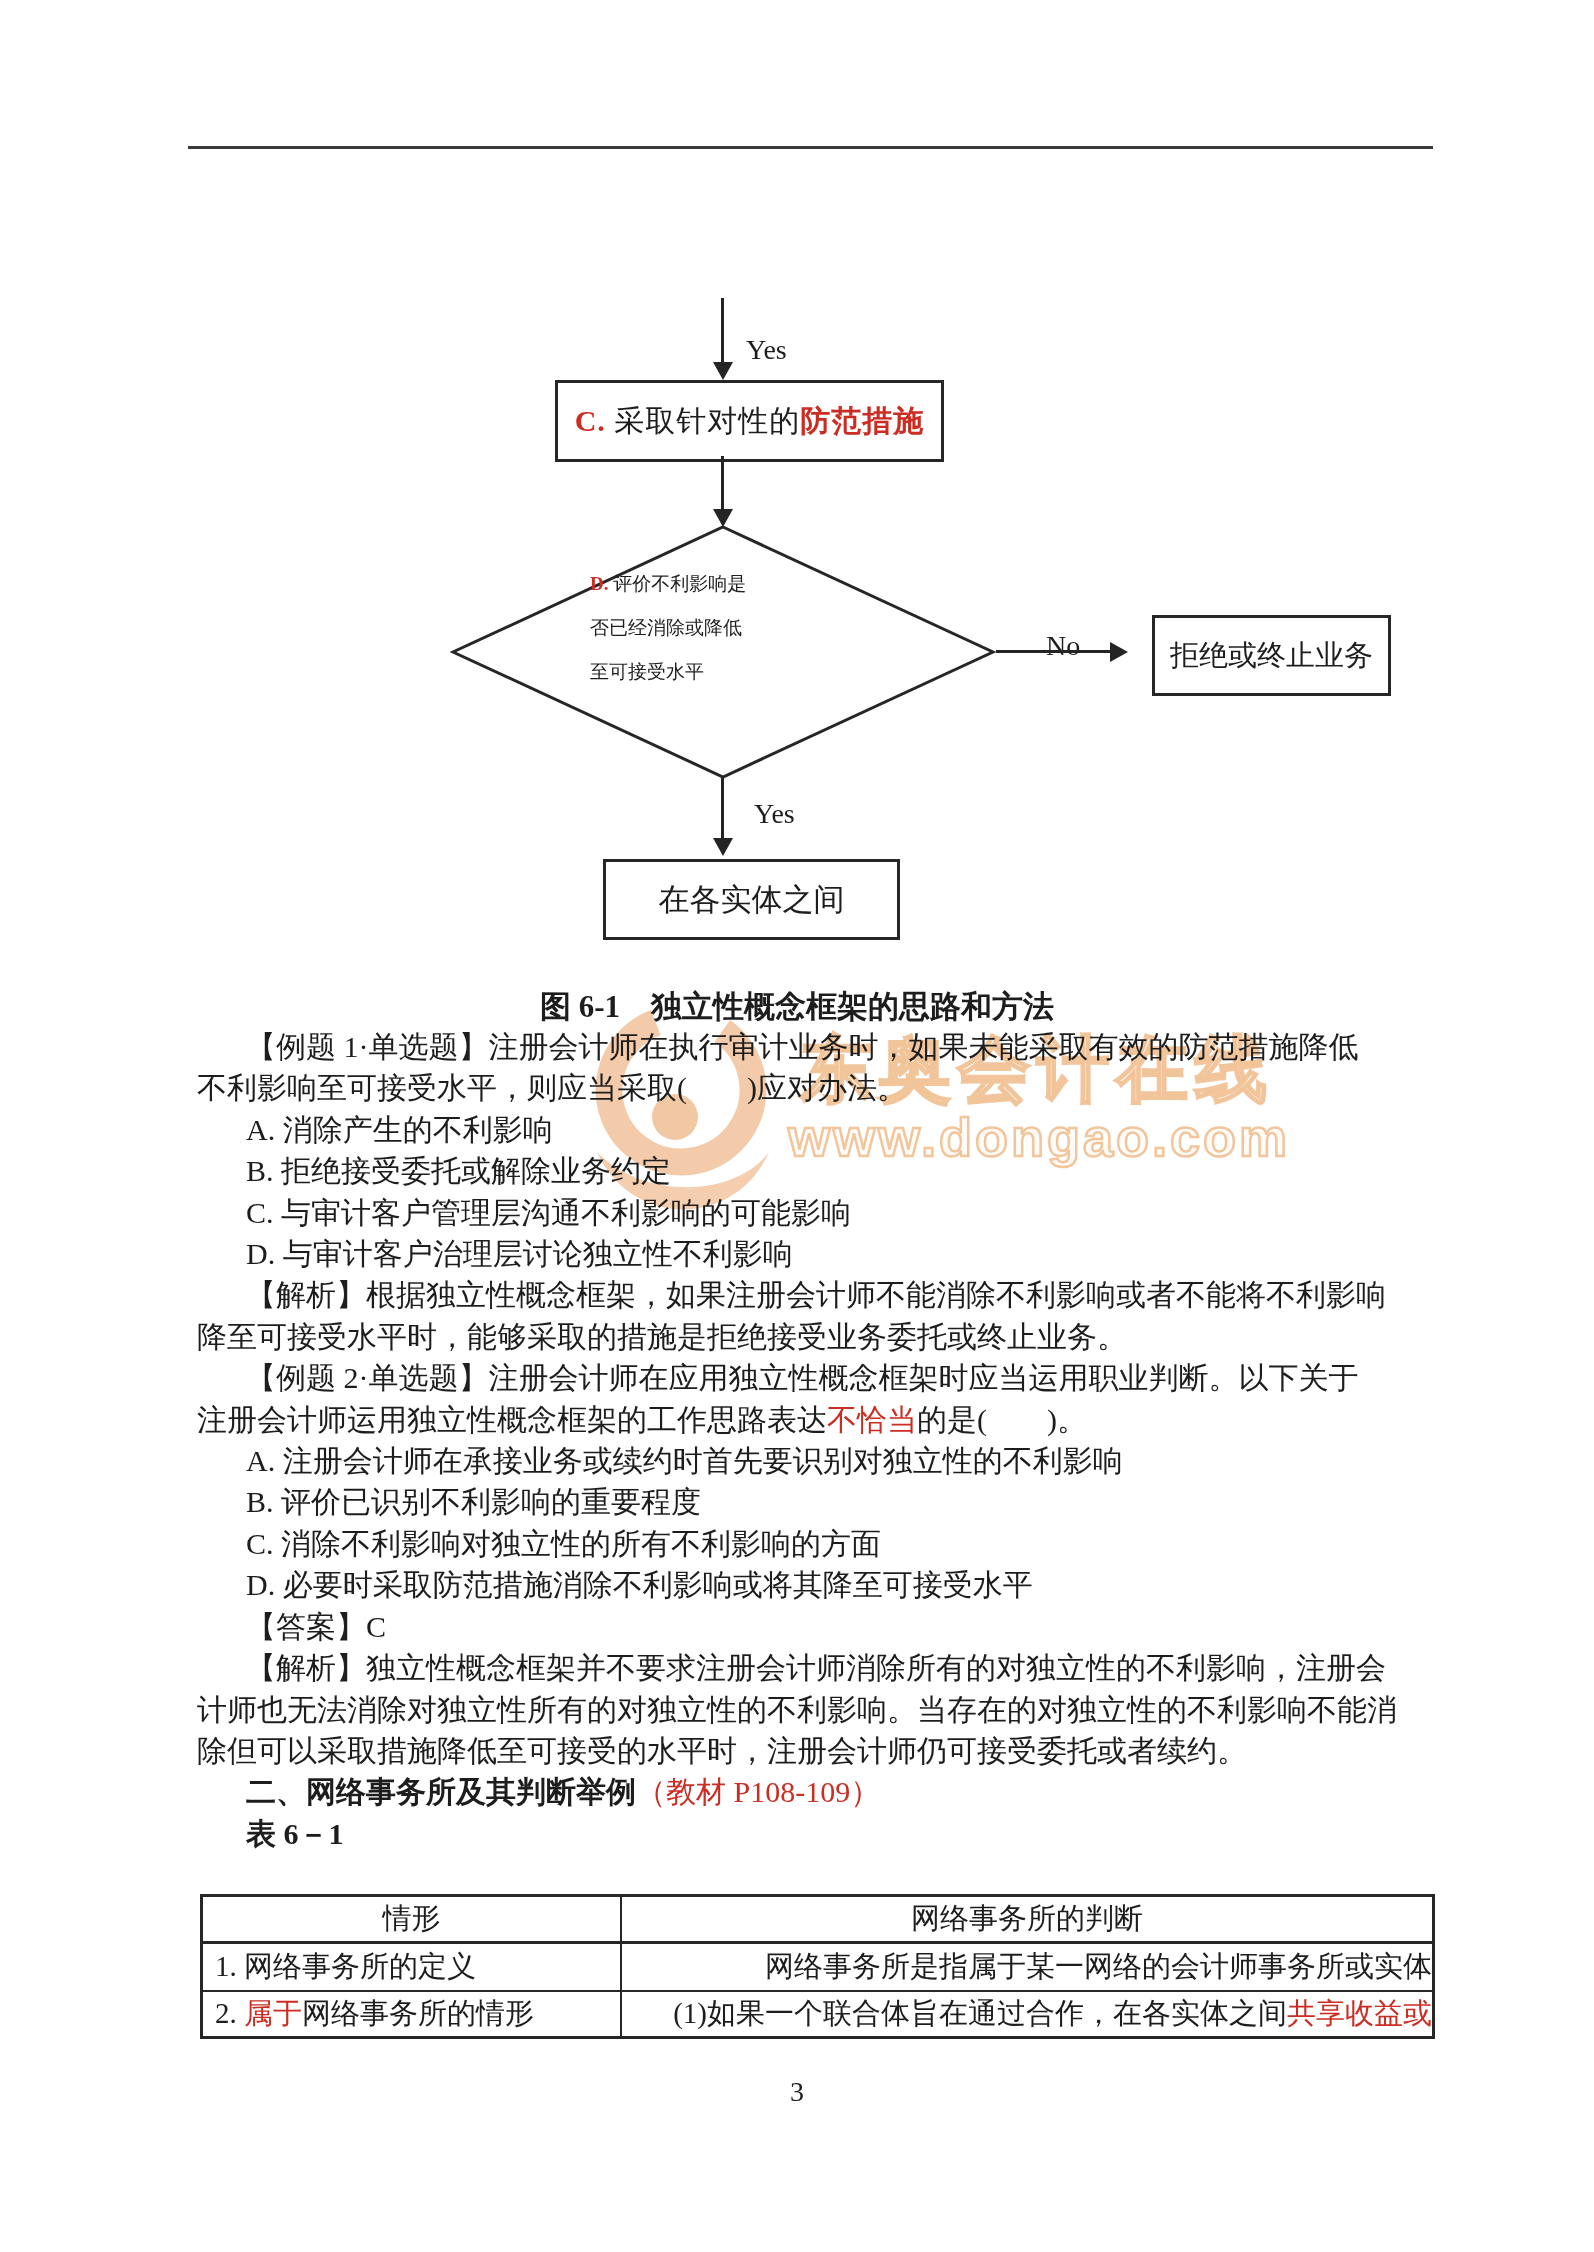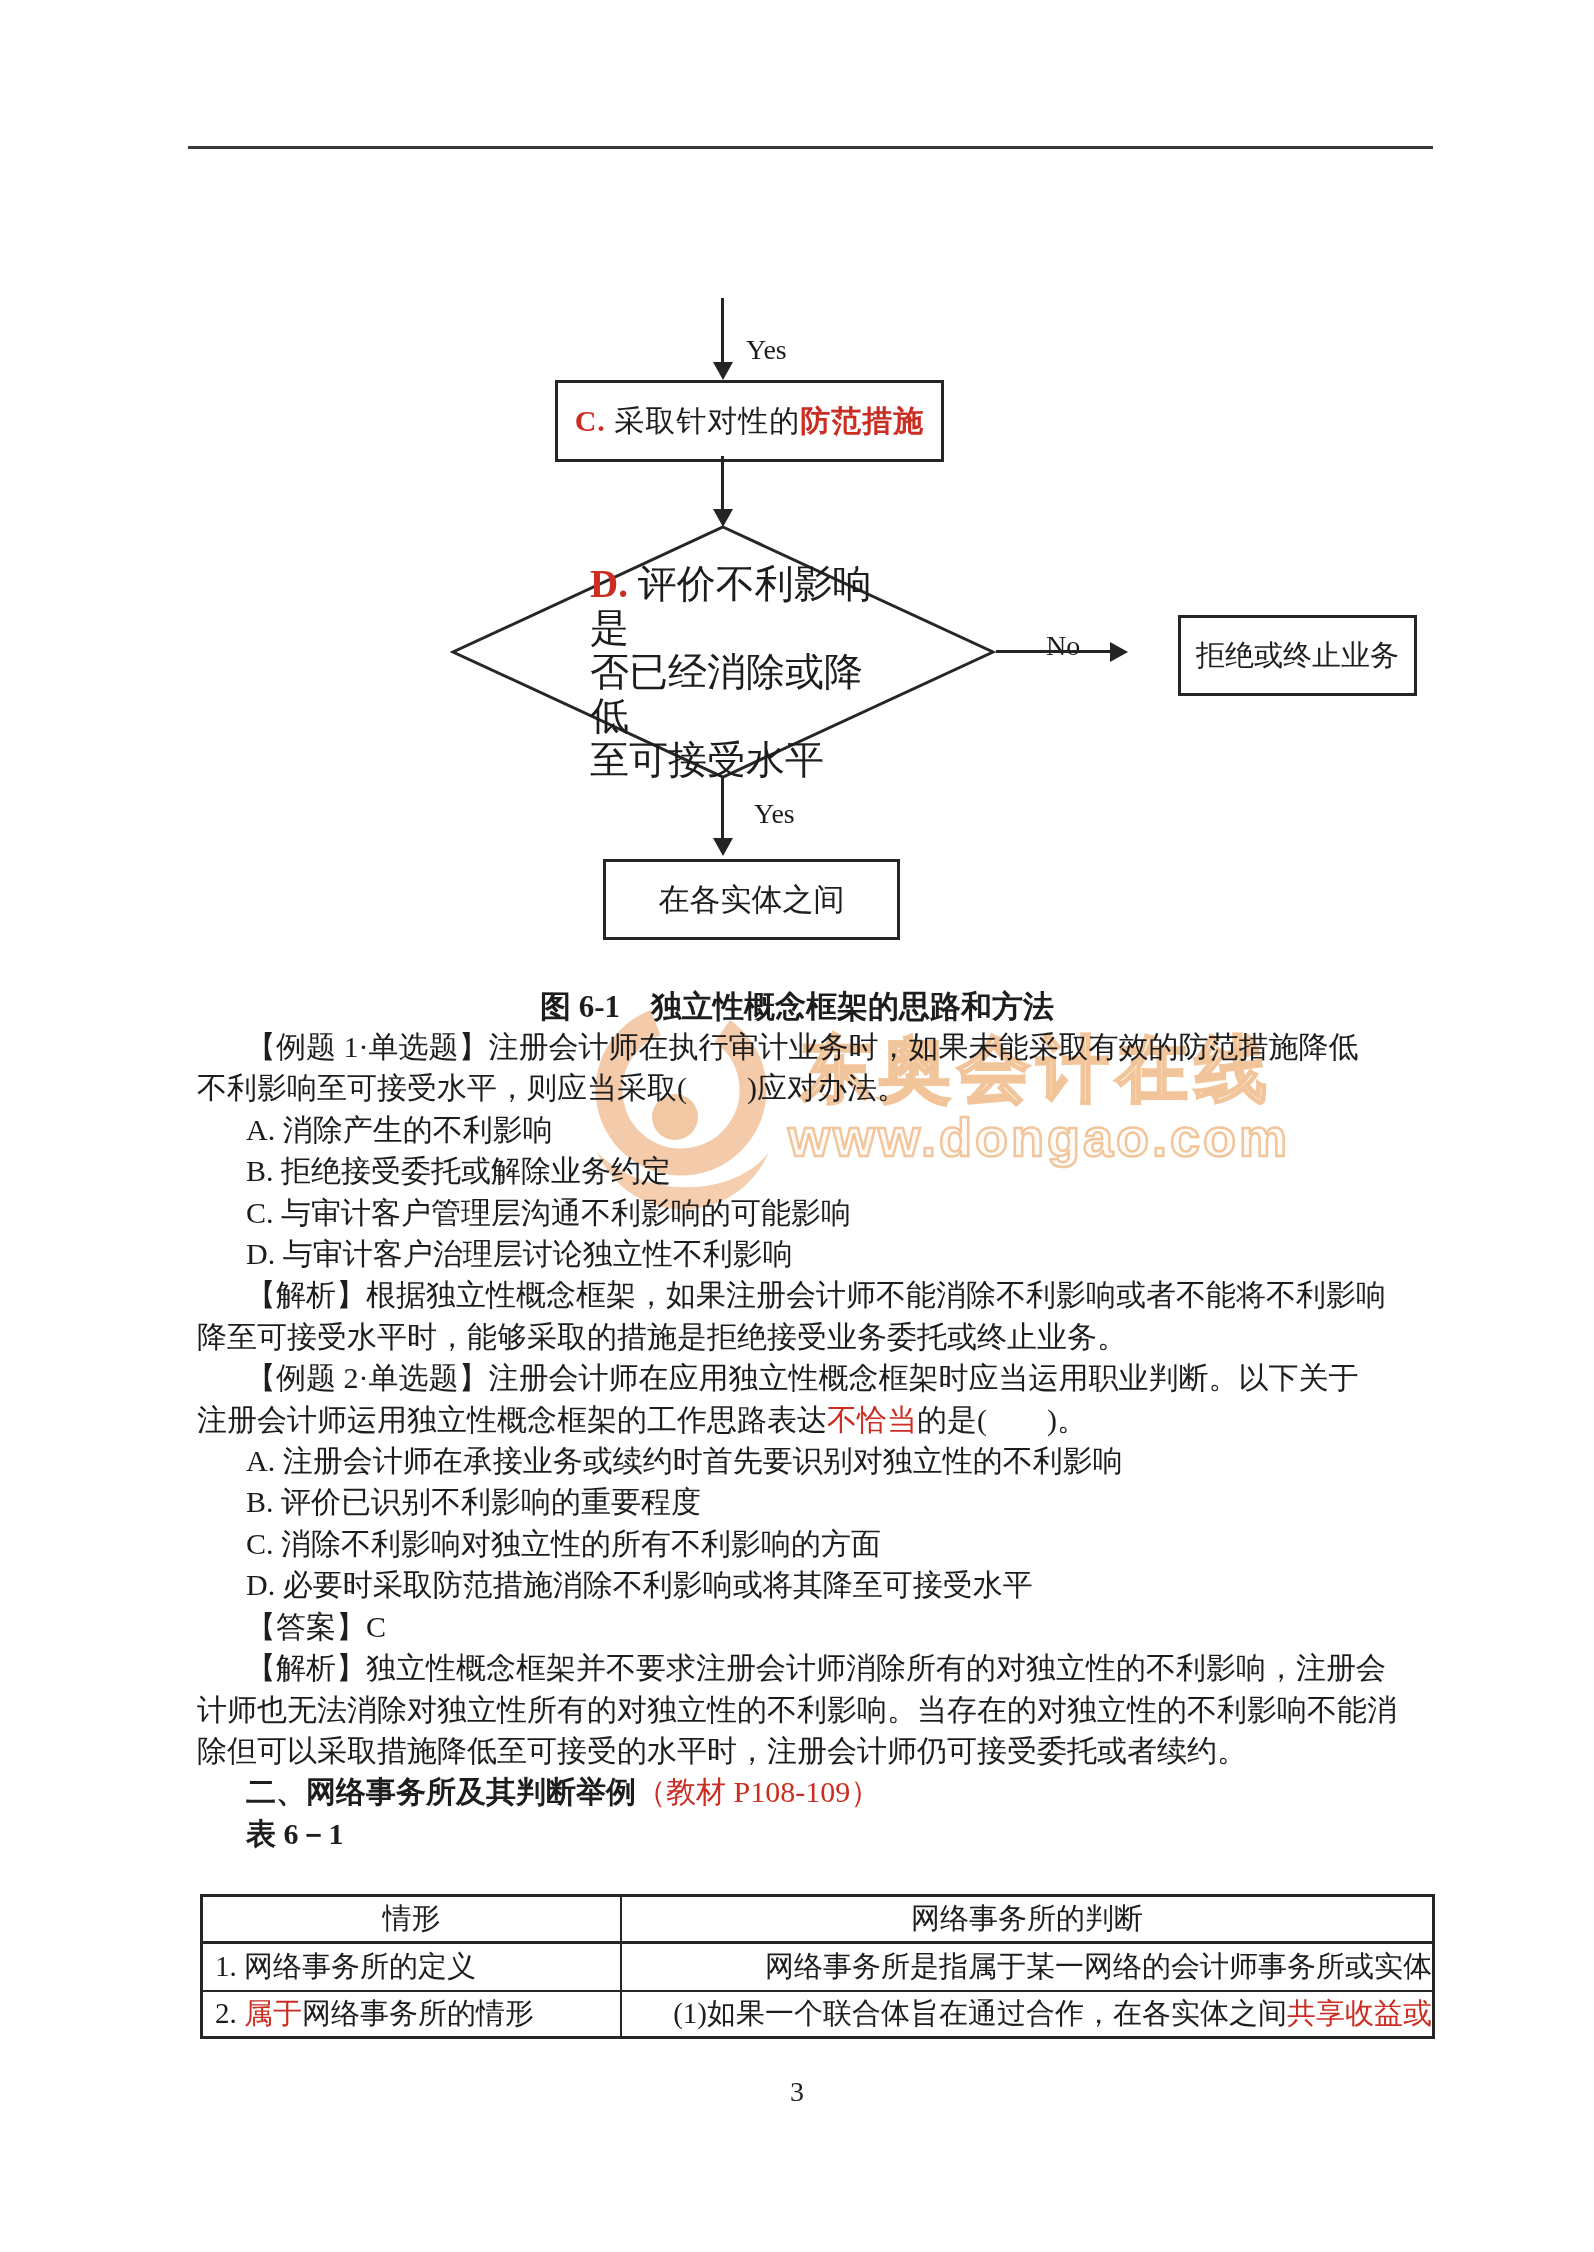--- a/index.html
+++ b/index.html
@@ -15,21 +15,21 @@
   
   .top-rule{left:188px;top:146px;width:1245px;height:3px;background:#3a3a3a;}
   
   .vline{width:3px;background:#242424;}
   .hline{height:3px;background:#242424;}
   .ah-down{width:0;height:0;border-left:10px solid transparent;border-right:10px solid transparent;border-top:18px solid #242424;}
   .ah-right{width:0;height:0;border-top:10px solid transparent;border-bottom:10px solid transparent;border-left:18px solid #242424;}
   .fbox{border:3px solid #262626;background:#fff;display:flex;align-items:center;justify-content:center;}
   .fc-label{font-size:28px;line-height:34px;margin-top:17px;}
   .box-c-text{font-size:30px;letter-spacing:1px;}
-  .diamond-text{font-size:39px;line-height:44px;text-align:left;}
+  .diamond-text{font-size:19px;line-height:44px;text-align:left;}
   .caption{left:0;top:986px;width:1594px;text-align:center;font-size:31px;font-weight:bold;}
   
   .body-text{left:197px;top:1026px;width:1260px;}
   .bline{font-size:30px;line-height:41.4px;white-space:nowrap;}
   .bline.ind{padding-left:49px;}
   
   .tbl{left:200px;top:1894px;width:1229px;border:3px solid #262626;background:#fff;}
   .trow{display:flex;align-items:center;font-size:29px;}
   .trow .c1{width:417px;flex:0 0 417px;border-right:2px solid #262626;align-self:stretch;display:flex;align-items:center;}
   .trow .c2{flex:1;display:flex;align-items:center;justify-content:flex-end;}
@@ -86,21 +86,21 @@
     <div class="abs diamond-text z1" style="left:590px;top:562px;width:300px;" id="diamond-text">
         <div><span class="red b">D.</span><span> 评价不利影响是</span></div>
         <div><span>否已经消除或降低</span></div>
         <div><span>至可接受水平</span></div>
       </div>
 
     <div class="abs fc-label z1" style="left:1046px;top:612px;">No</div>
     <div class="abs hline z1" style="left:996px;top:650px;width:116px;"></div>
     <div class="abs ah-right z1" style="left:1110px;top:642px;"></div>
 
-    <div class="abs fbox z1" style="left:1178px;top:615px;width:233px;height:75px;">
+    <div class="abs fbox z1" style="left:1152px;top:615px;width:233px;height:75px;">
       <div style="font-size:29px;">拒绝或终止业务</div>
     </div>
 
     <div class="abs vline z1" style="left:721px;top:777px;height:62px;"></div>
     <div class="abs ah-down z1" style="left:713px;top:838px;"></div>
     <div class="abs fc-label z1" style="left:754px;top:780px;">Yes</div>
 
     <div class="abs fbox z1" style="left:603px;top:859px;width:291px;height:75px;">
       <div style="font-size:31px;">在各实体之间</div>
     </div>

